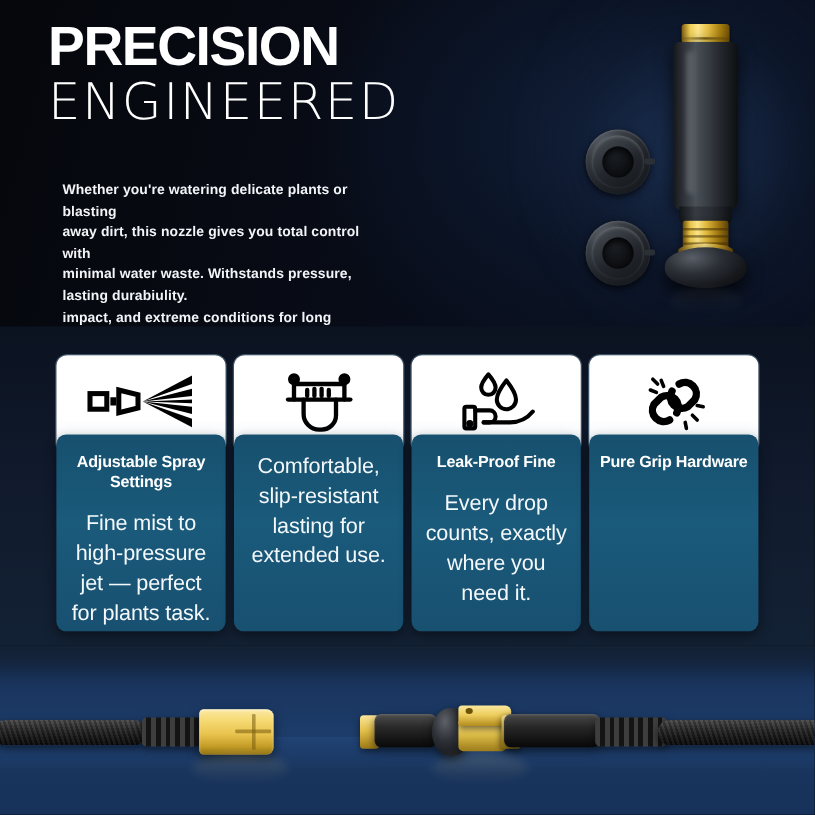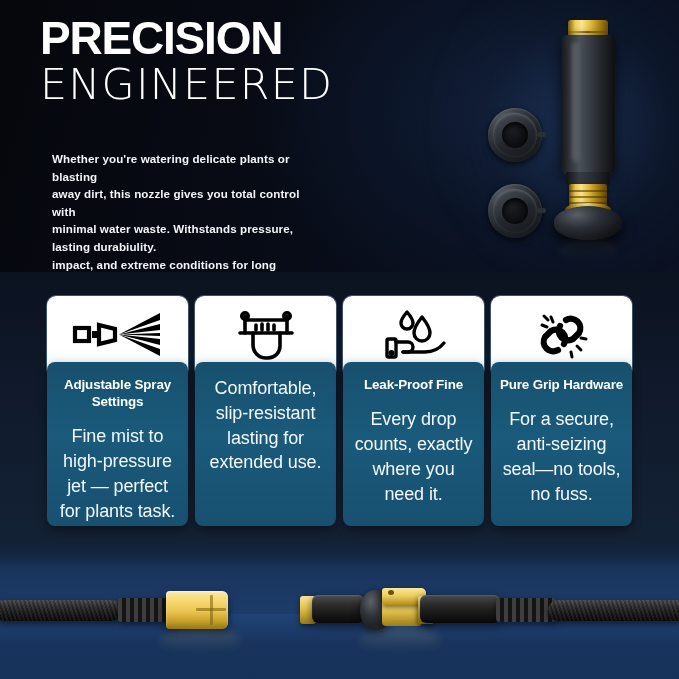--- a/index.html
+++ b/index.html
@@ -402,21 +402,20 @@
                 <line x1="44" y1="38" x2="48" y2="42"></line>
                 <line x1="48" y1="30" x2="53" y2="31"></line>
                 <line x1="38" y1="44" x2="39" y2="49"></line>
               </g>
             </g>
           </svg>
         </span>
       </div>
       <div class="card-body">
         <div class="card-title">Pure Grip Hardware</div>
-        <div class="card-desc">For a secure, anti-seizing seal—no tools, no fuss.</div>
       </div>
     </div>
   </div>
 
   <section class="strip">
     <div class="strip-top-fade"></div>
     <div class="strip-floor"></div>
 
     <div class="hose" id="hose-left"></div>
     <div class="ribs" id="ribs-left"></div>

